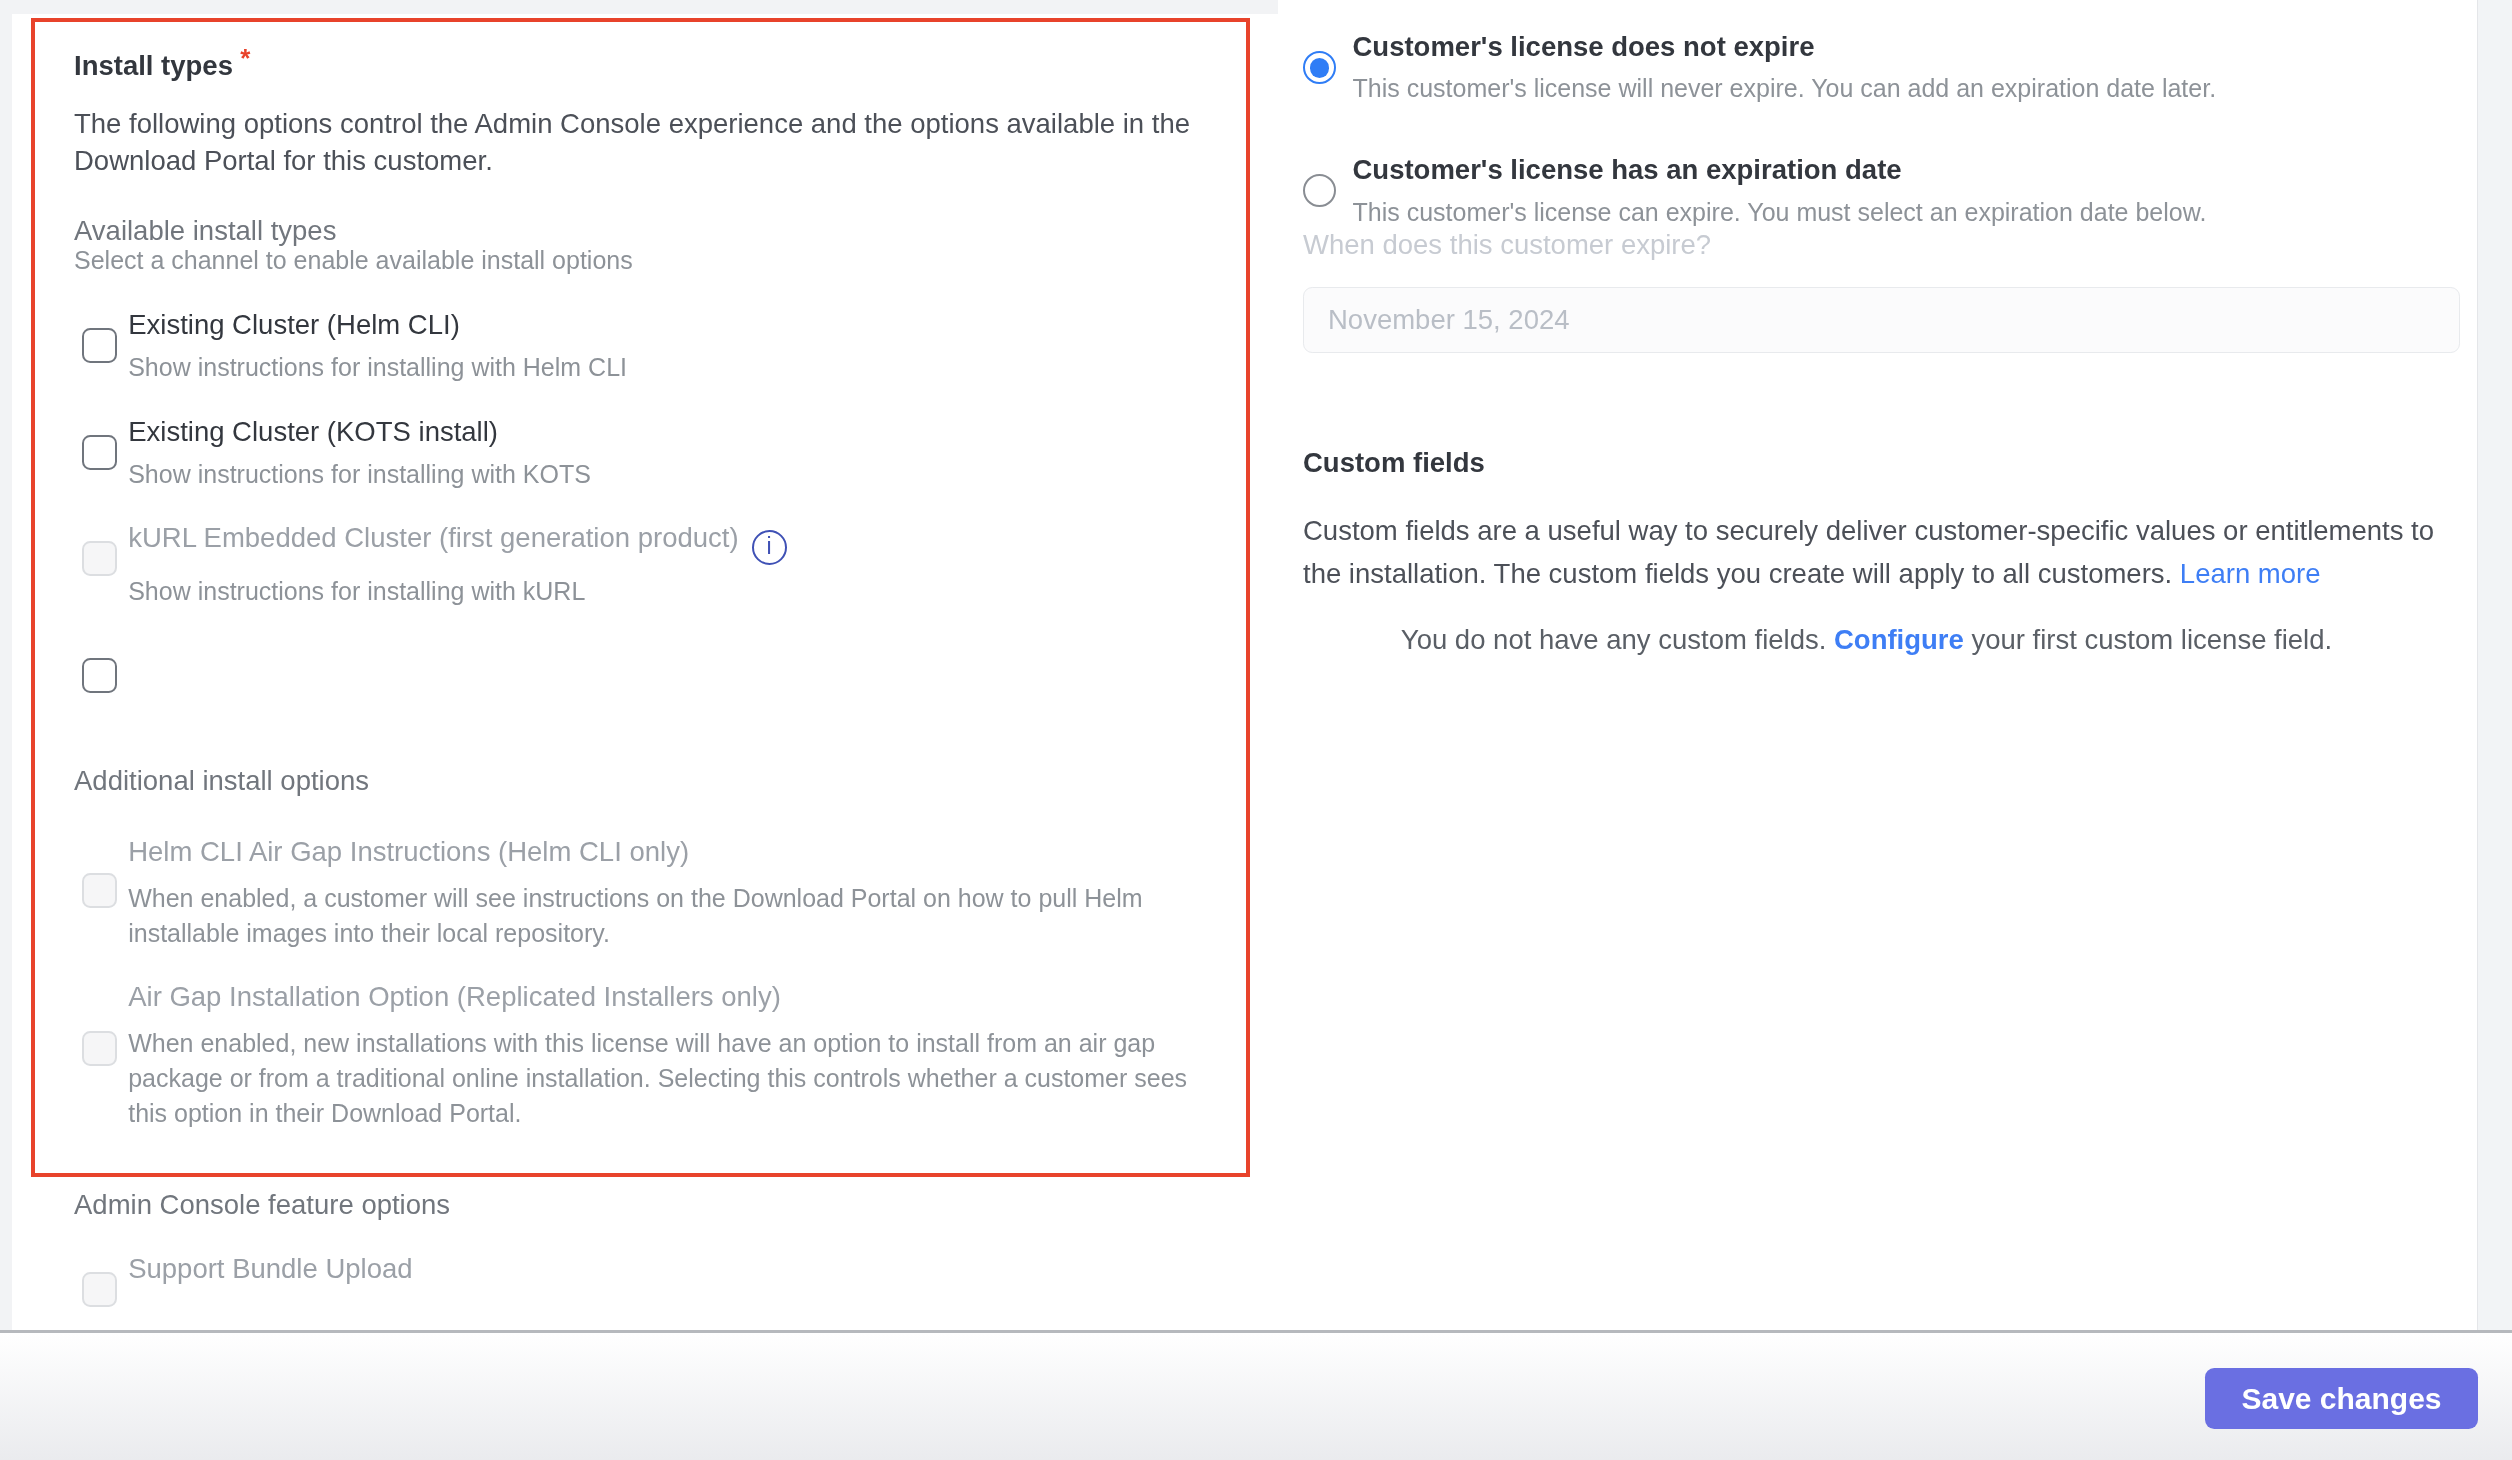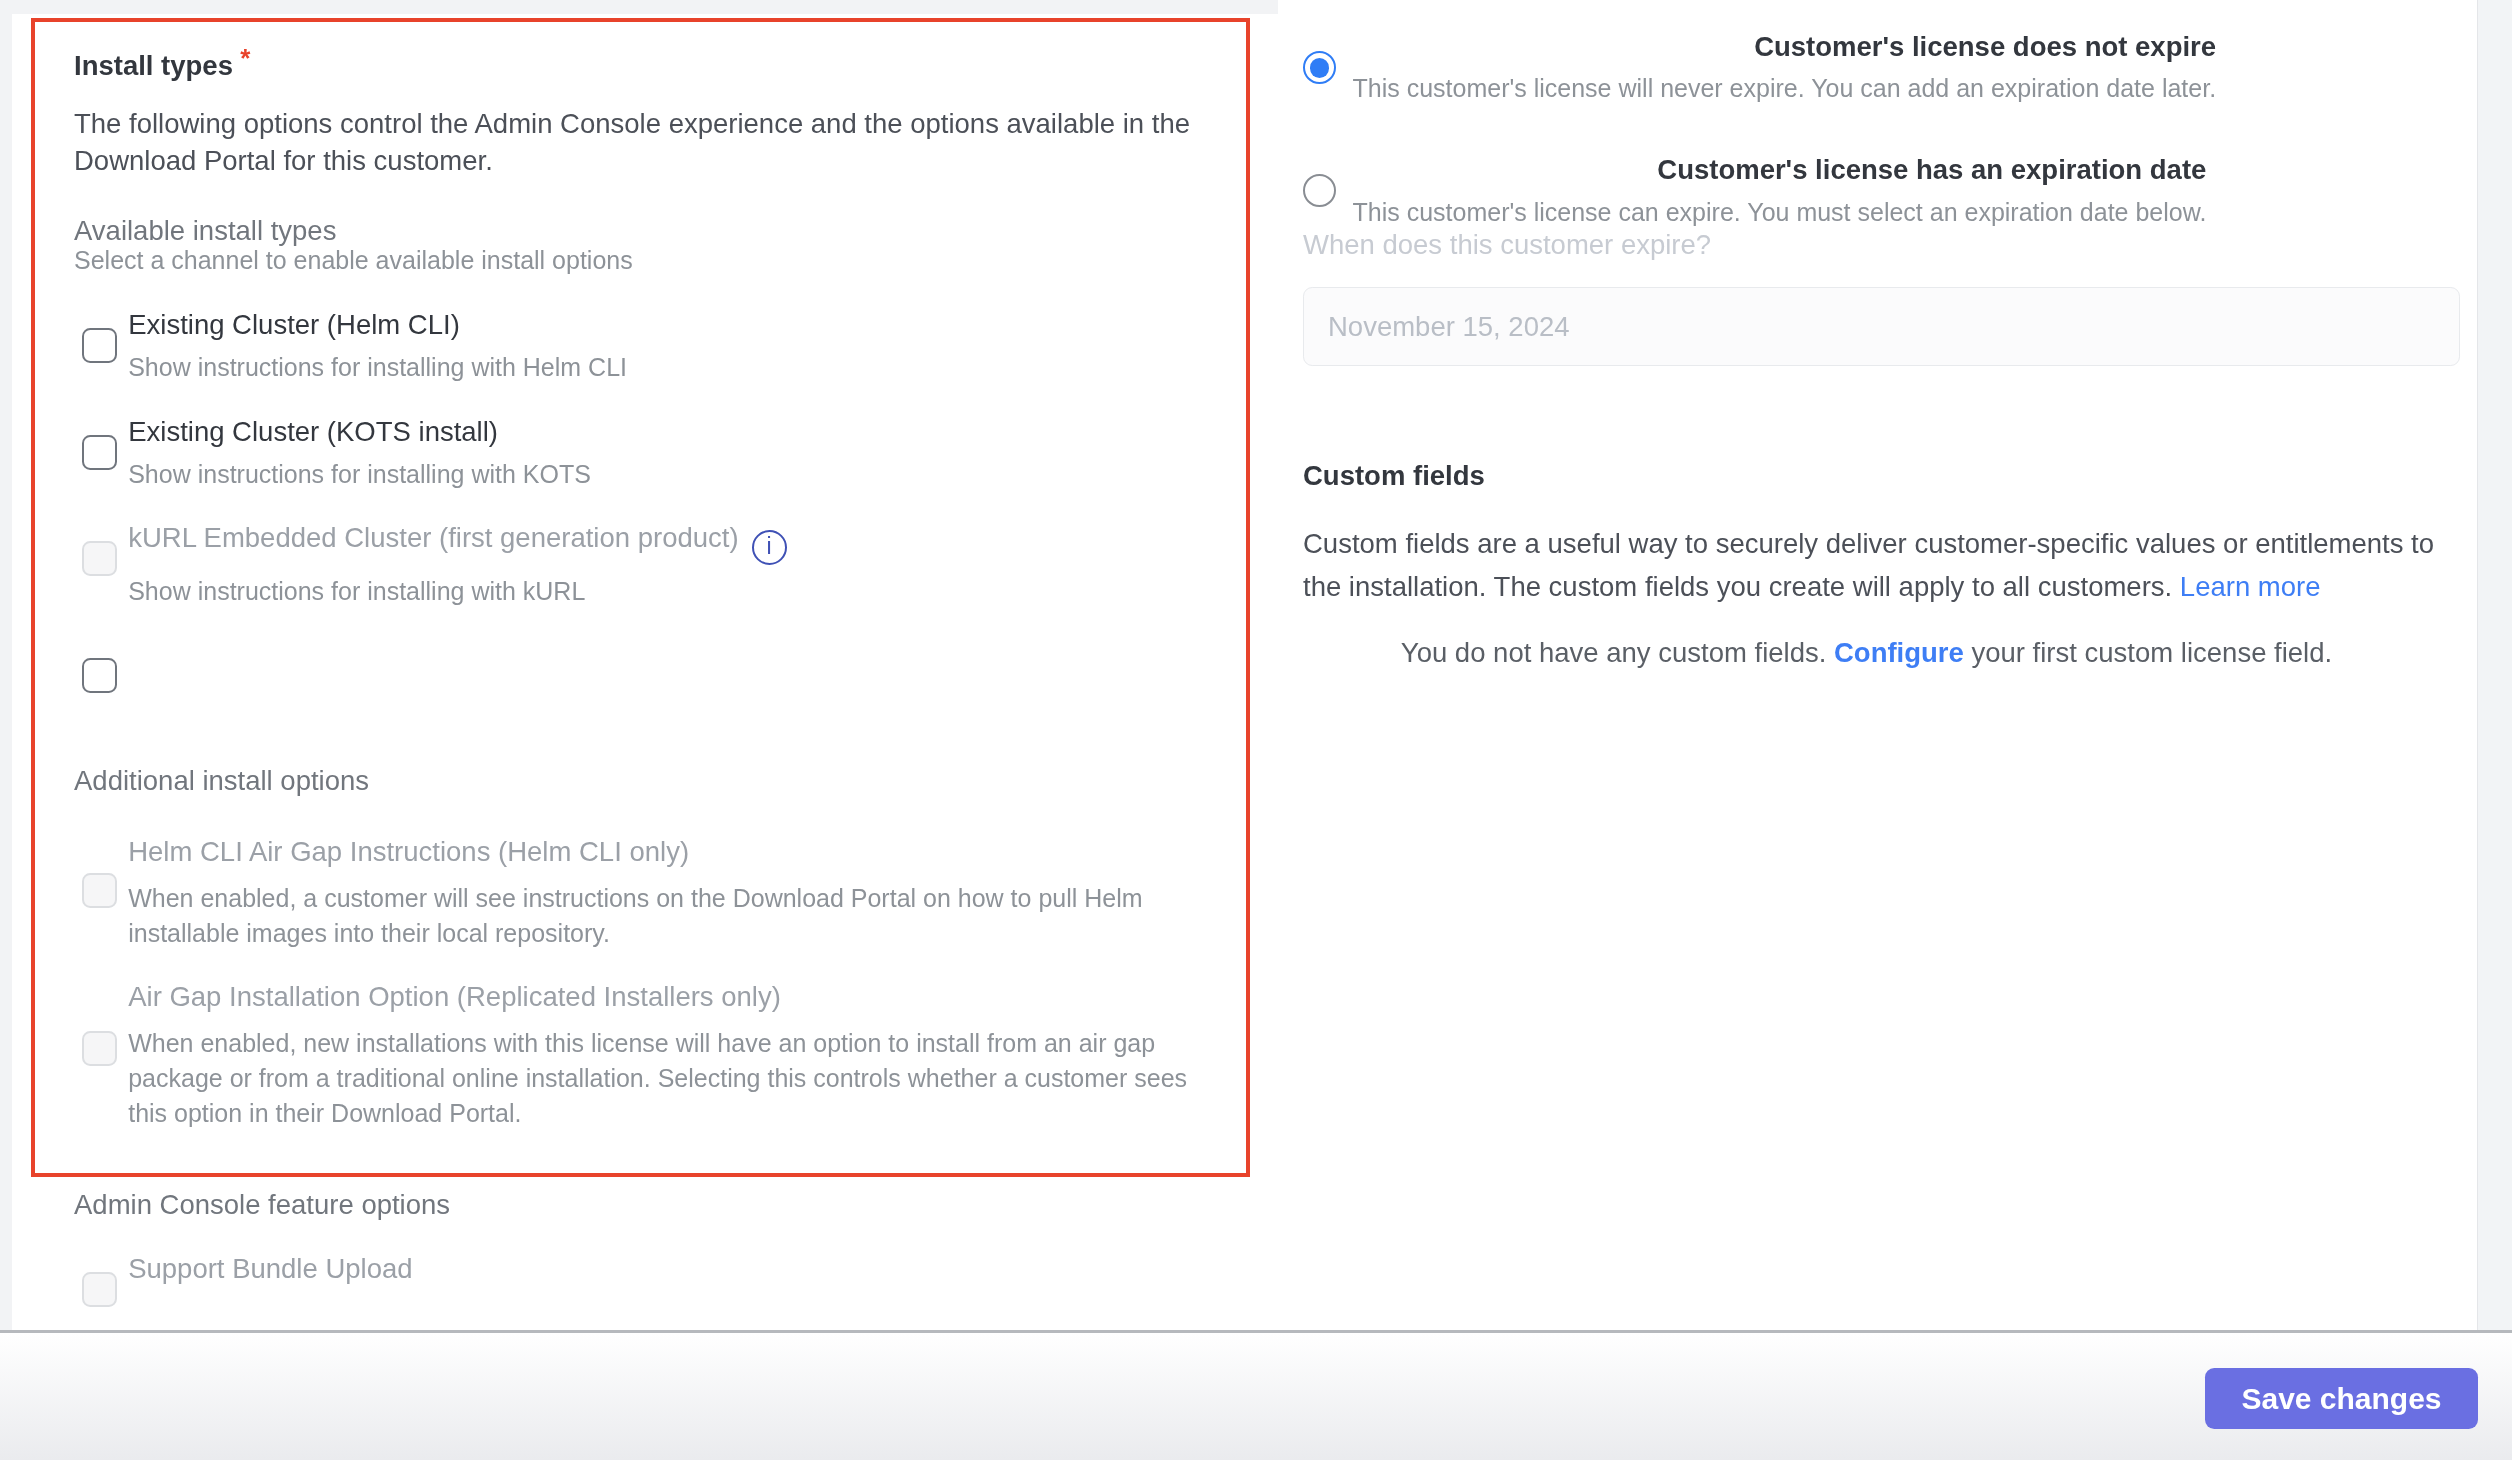--- a/index.html
+++ b/index.html
@@ -68,27 +68,27 @@
 
   .radio-row { display:flex; align-items:flex-start; }
   .radio-row.first { margin-top:15.6px; }
   .radio-row.second { margin-top:48px; }
   .radio {
     flex:0 0 auto; width:33px; height:33px; margin-top:22px;
     border:2.7px solid #898d93; border-radius:50%; background:#fff; position:relative;
   }
   .radio.selected { border-color:#2f7df6; }
   .radio.selected::after { content:""; position:absolute; inset:4.6px; border-radius:50%; background:#2f7df6; }
-  .radio-body { margin-left:16.5px; max-width:1099px;text-align:right; }
+  .radio-body { margin-left:16.5px; max-width:1099px; }
   .radio-label { font-size:27.5px; font-weight:700; line-height:35px; color:#33373e; }
   .radio-helper { margin-top:9.2px; font-size:25px; line-height:31px; color:#8d9298; }
 
   .date-label { font-size:27.5px; line-height:33px; color:#c7cbd2; }
   .date-input {
-    margin-top:26.6px; width:1157px; height:79px; padding:0 24px;
+    margin-top:26.6px; width:1157px; height:66px; padding:0 24px;
     border:1.8px solid #e8eaed; border-radius:9.2px; background:#fbfbfc;
     font-family:"Liberation Sans", sans-serif; font-size:27.5px; color:#6b7077; outline:none;
   }
   .date-input::placeholder { color:#b9bec6; opacity:1; }
 
   .cf-heading { margin-top:93px; font-size:27.5px; font-weight:700; line-height:33px; color:#33373e; }
   .cf-desc { margin-top:30px; font-size:27.5px; line-height:43px; color:#4c5058; max-width:1153px; }
   .link { color:#3e7ef5; text-decoration:none; cursor:pointer; }
   .link.bold { font-weight:700; }
   .cf-empty { margin-top:27.5px; font-size:27.5px; line-height:33px; color:#5a5f66; text-align:center; width:1127px; }

